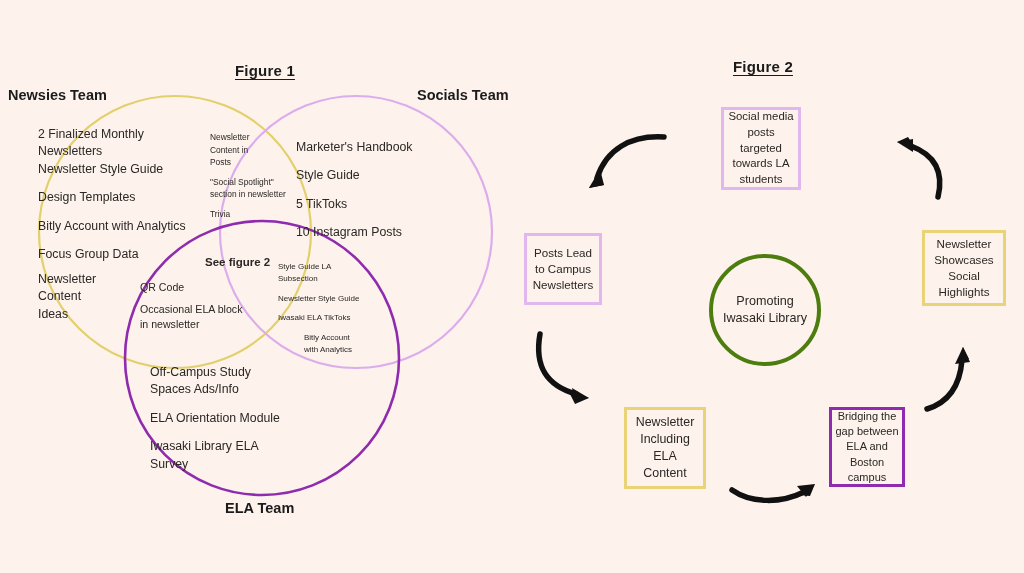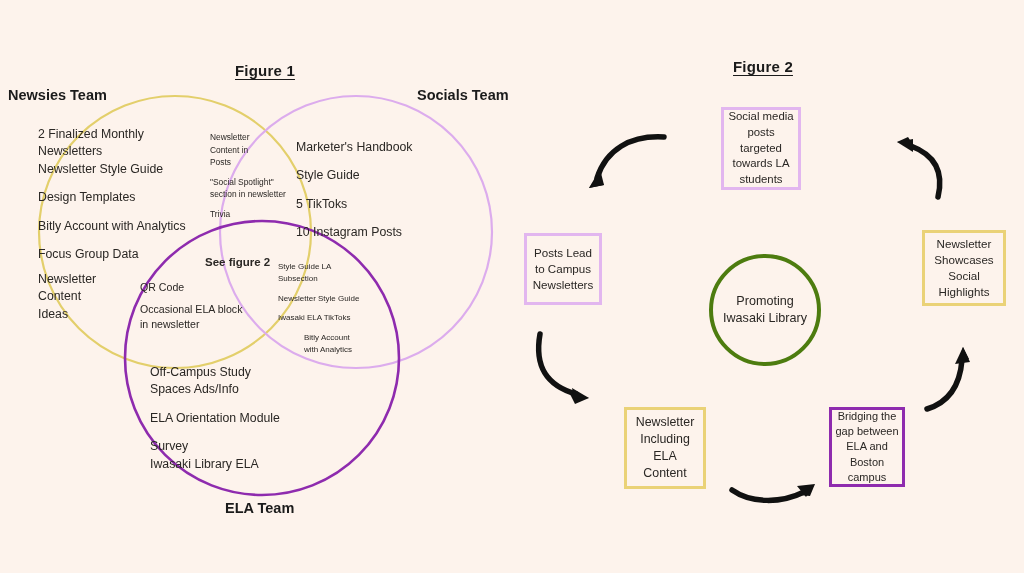--- a/index.html
+++ b/index.html
@@ -166,22 +166,22 @@
     <p style="margin-left:26px;">with Analytics</p>
   </div>
 
   <div class="venn-text t-main" style="left:150px; top:353px; width:224px;">
     <div class="gap"></div>
     <p>Off-Campus Study</p>
     <p>Spaces Ads/Info</p>
     <div class="gap"></div>
     <p>ELA Orientation Module</p>
     <div class="gap"></div>
+    <p>Iwasaki Library ELA</p>
     <p>Survey</p>
-    <p>Iwasaki Library ELA</p>
   </div>
 
   <div class="fig-title abs" style="left:733px; top:58px;">Figure 2</div>
 
   <svg id="fig2-arrows" width="1024" height="573">
 
     <g>
       <path d="M664,137 C630,135 606,150 597,178" fill="none" stroke="#111111" stroke-width="5.5" stroke-linecap="round"></path>
       <path d="M589,188 L600,169 L604,185 Z" fill="#111111"></path>
       <path d="M589,188 L604,185 L598,175 Z" fill="#111111"></path>

